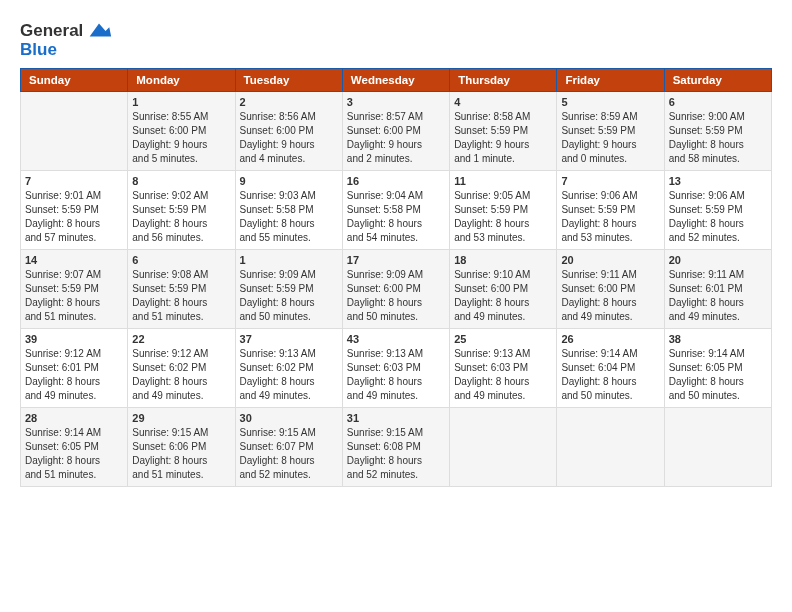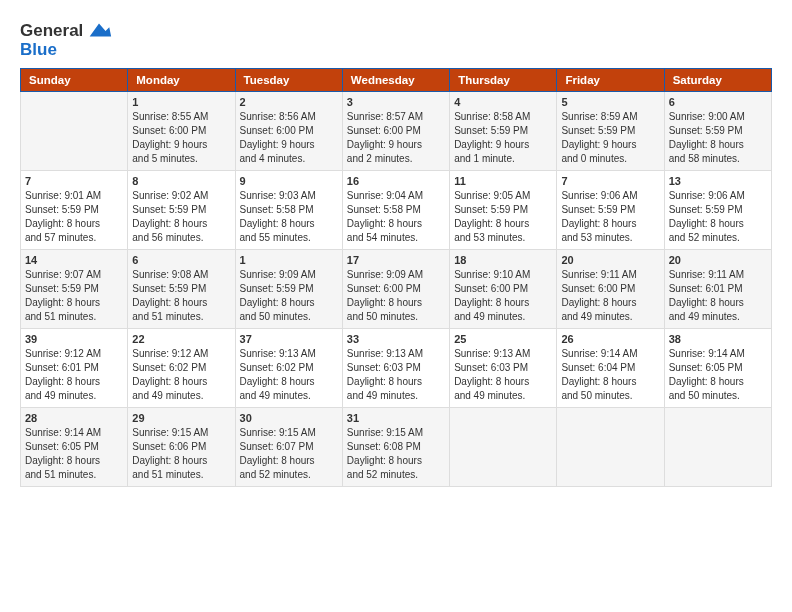--- a/index.html
+++ b/index.html
@@ -215,21 +215,21 @@
           </td>
           <td>
             <span class="day-num">22</span>
             <div class="cell-text">Sunrise: 9:12 AM<br>Sunset: 6:02 PM<br>Daylight: 8 hours<br>and 49 minutes.</div>
           </td>
           <td>
             <span class="day-num">37</span>
             <div class="cell-text">Sunrise: 9:13 AM<br>Sunset: 6:02 PM<br>Daylight: 8 hours<br>and 49 minutes.</div>
           </td>
           <td>
-            <span class="day-num">33</span>
+            <span class="day-num">43</span>
             <div class="cell-text">Sunrise: 9:13 AM<br>Sunset: 6:03 PM<br>Daylight: 8 hours<br>and 49 minutes.</div>
           </td>
           <td>
             <span class="day-num">25</span>
             <div class="cell-text">Sunrise: 9:13 AM<br>Sunset: 6:03 PM<br>Daylight: 8 hours<br>and 49 minutes.</div>
           </td>
           <td>
             <span class="day-num">26</span>
             <div class="cell-text">Sunrise: 9:14 AM<br>Sunset: 6:04 PM<br>Daylight: 8 hours<br>and 50 minutes.</div>
           </td>

